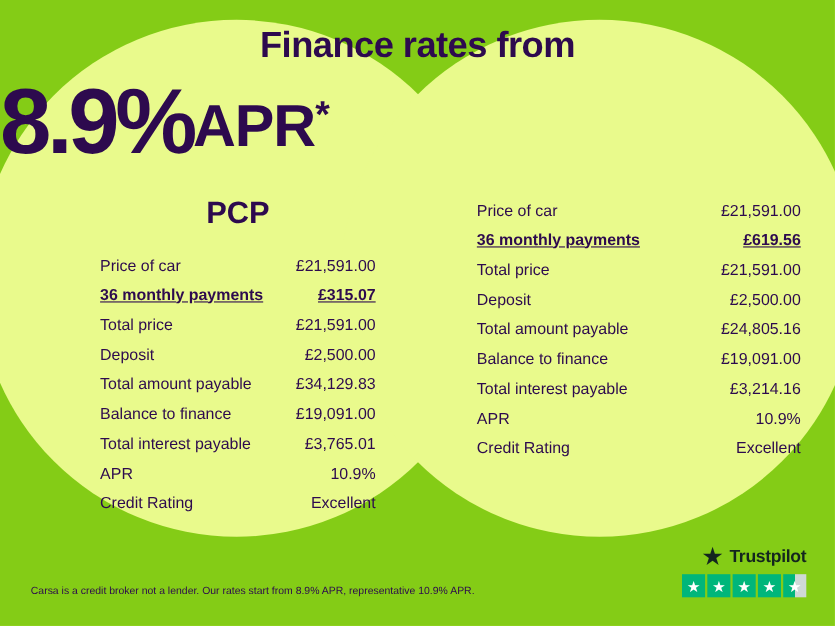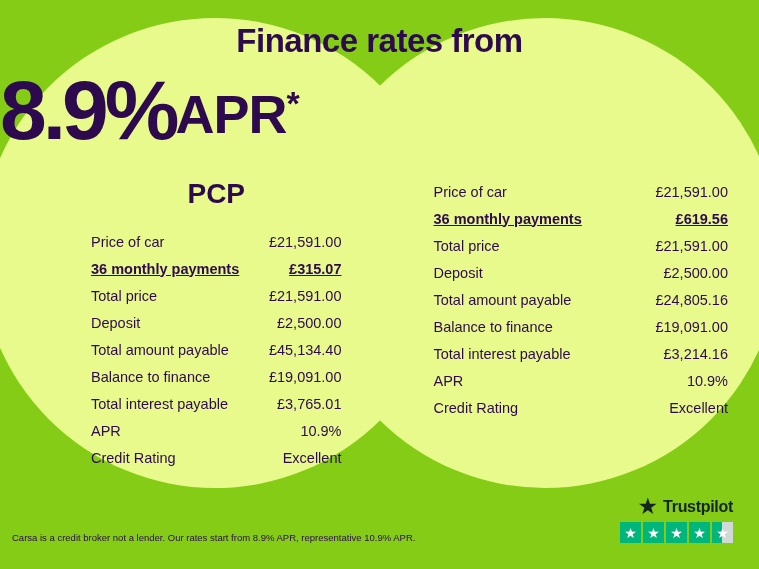--- a/index.html
+++ b/index.html
@@ -120,21 +120,21 @@
   }
   .footer {
     position: absolute;
     left: 0;
     bottom: 0;
     width: 100%;
     height: 74px;
   }
   .disclaimer {
     position: absolute;
-    left: 12px;
+    left: 28px;
     bottom: 24px;
     width: 430px;
     color: #2d0a4e;
     font-size: 9.5px;
     line-height: 1.45;
   }
   .trustpilot {
     position: absolute;
     right: 26px;
     bottom: 26px;
@@ -212,21 +212,21 @@
         <div class="row">
           <span class="label">Total price</span>
           <span class="value">£21,591.00</span>
         </div>
         <div class="row">
           <span class="label">Deposit</span>
           <span class="value">£2,500.00</span>
         </div>
         <div class="row">
           <span class="label">Total amount payable</span>
-          <span class="value">£45,134.40</span>
+          <span class="value">£34,129.83</span>
         </div>
         <div class="row">
           <span class="label">Balance to finance</span>
           <span class="value">£19,091.00</span>
         </div>
         <div class="row">
           <span class="label">Total interest payable</span>
           <span class="value">£3,765.01</span>
         </div>
         <div class="row">

